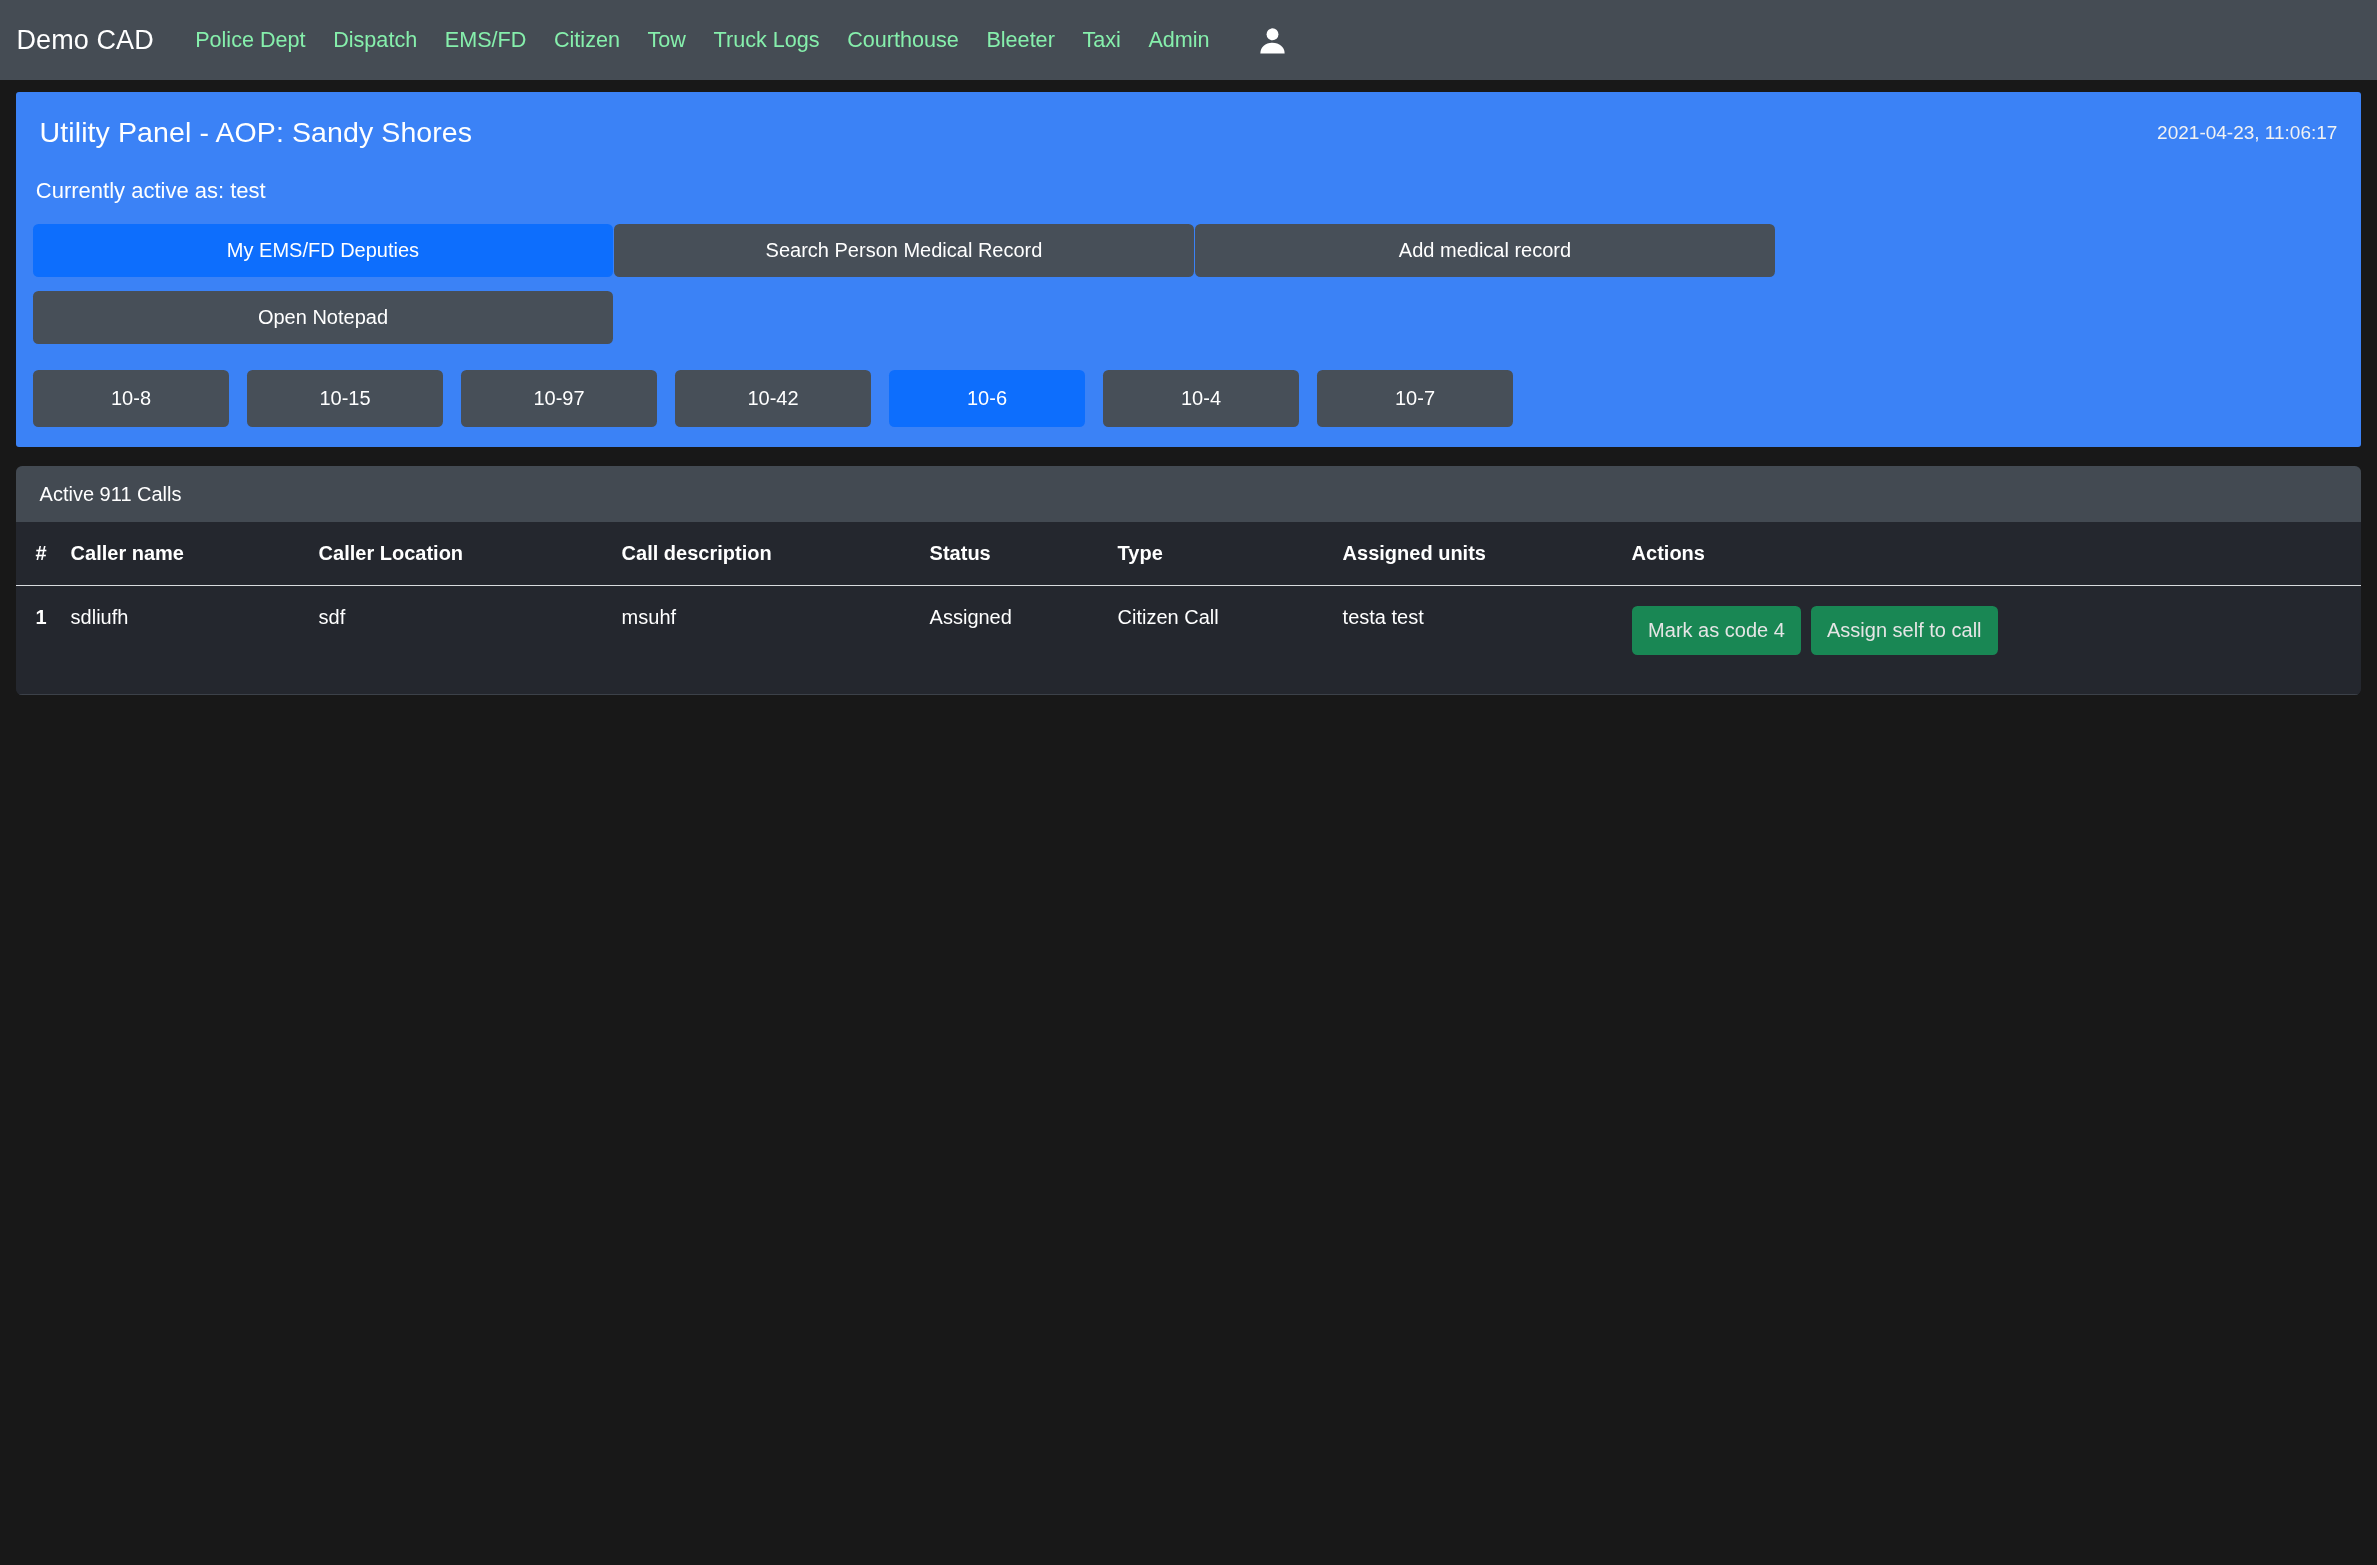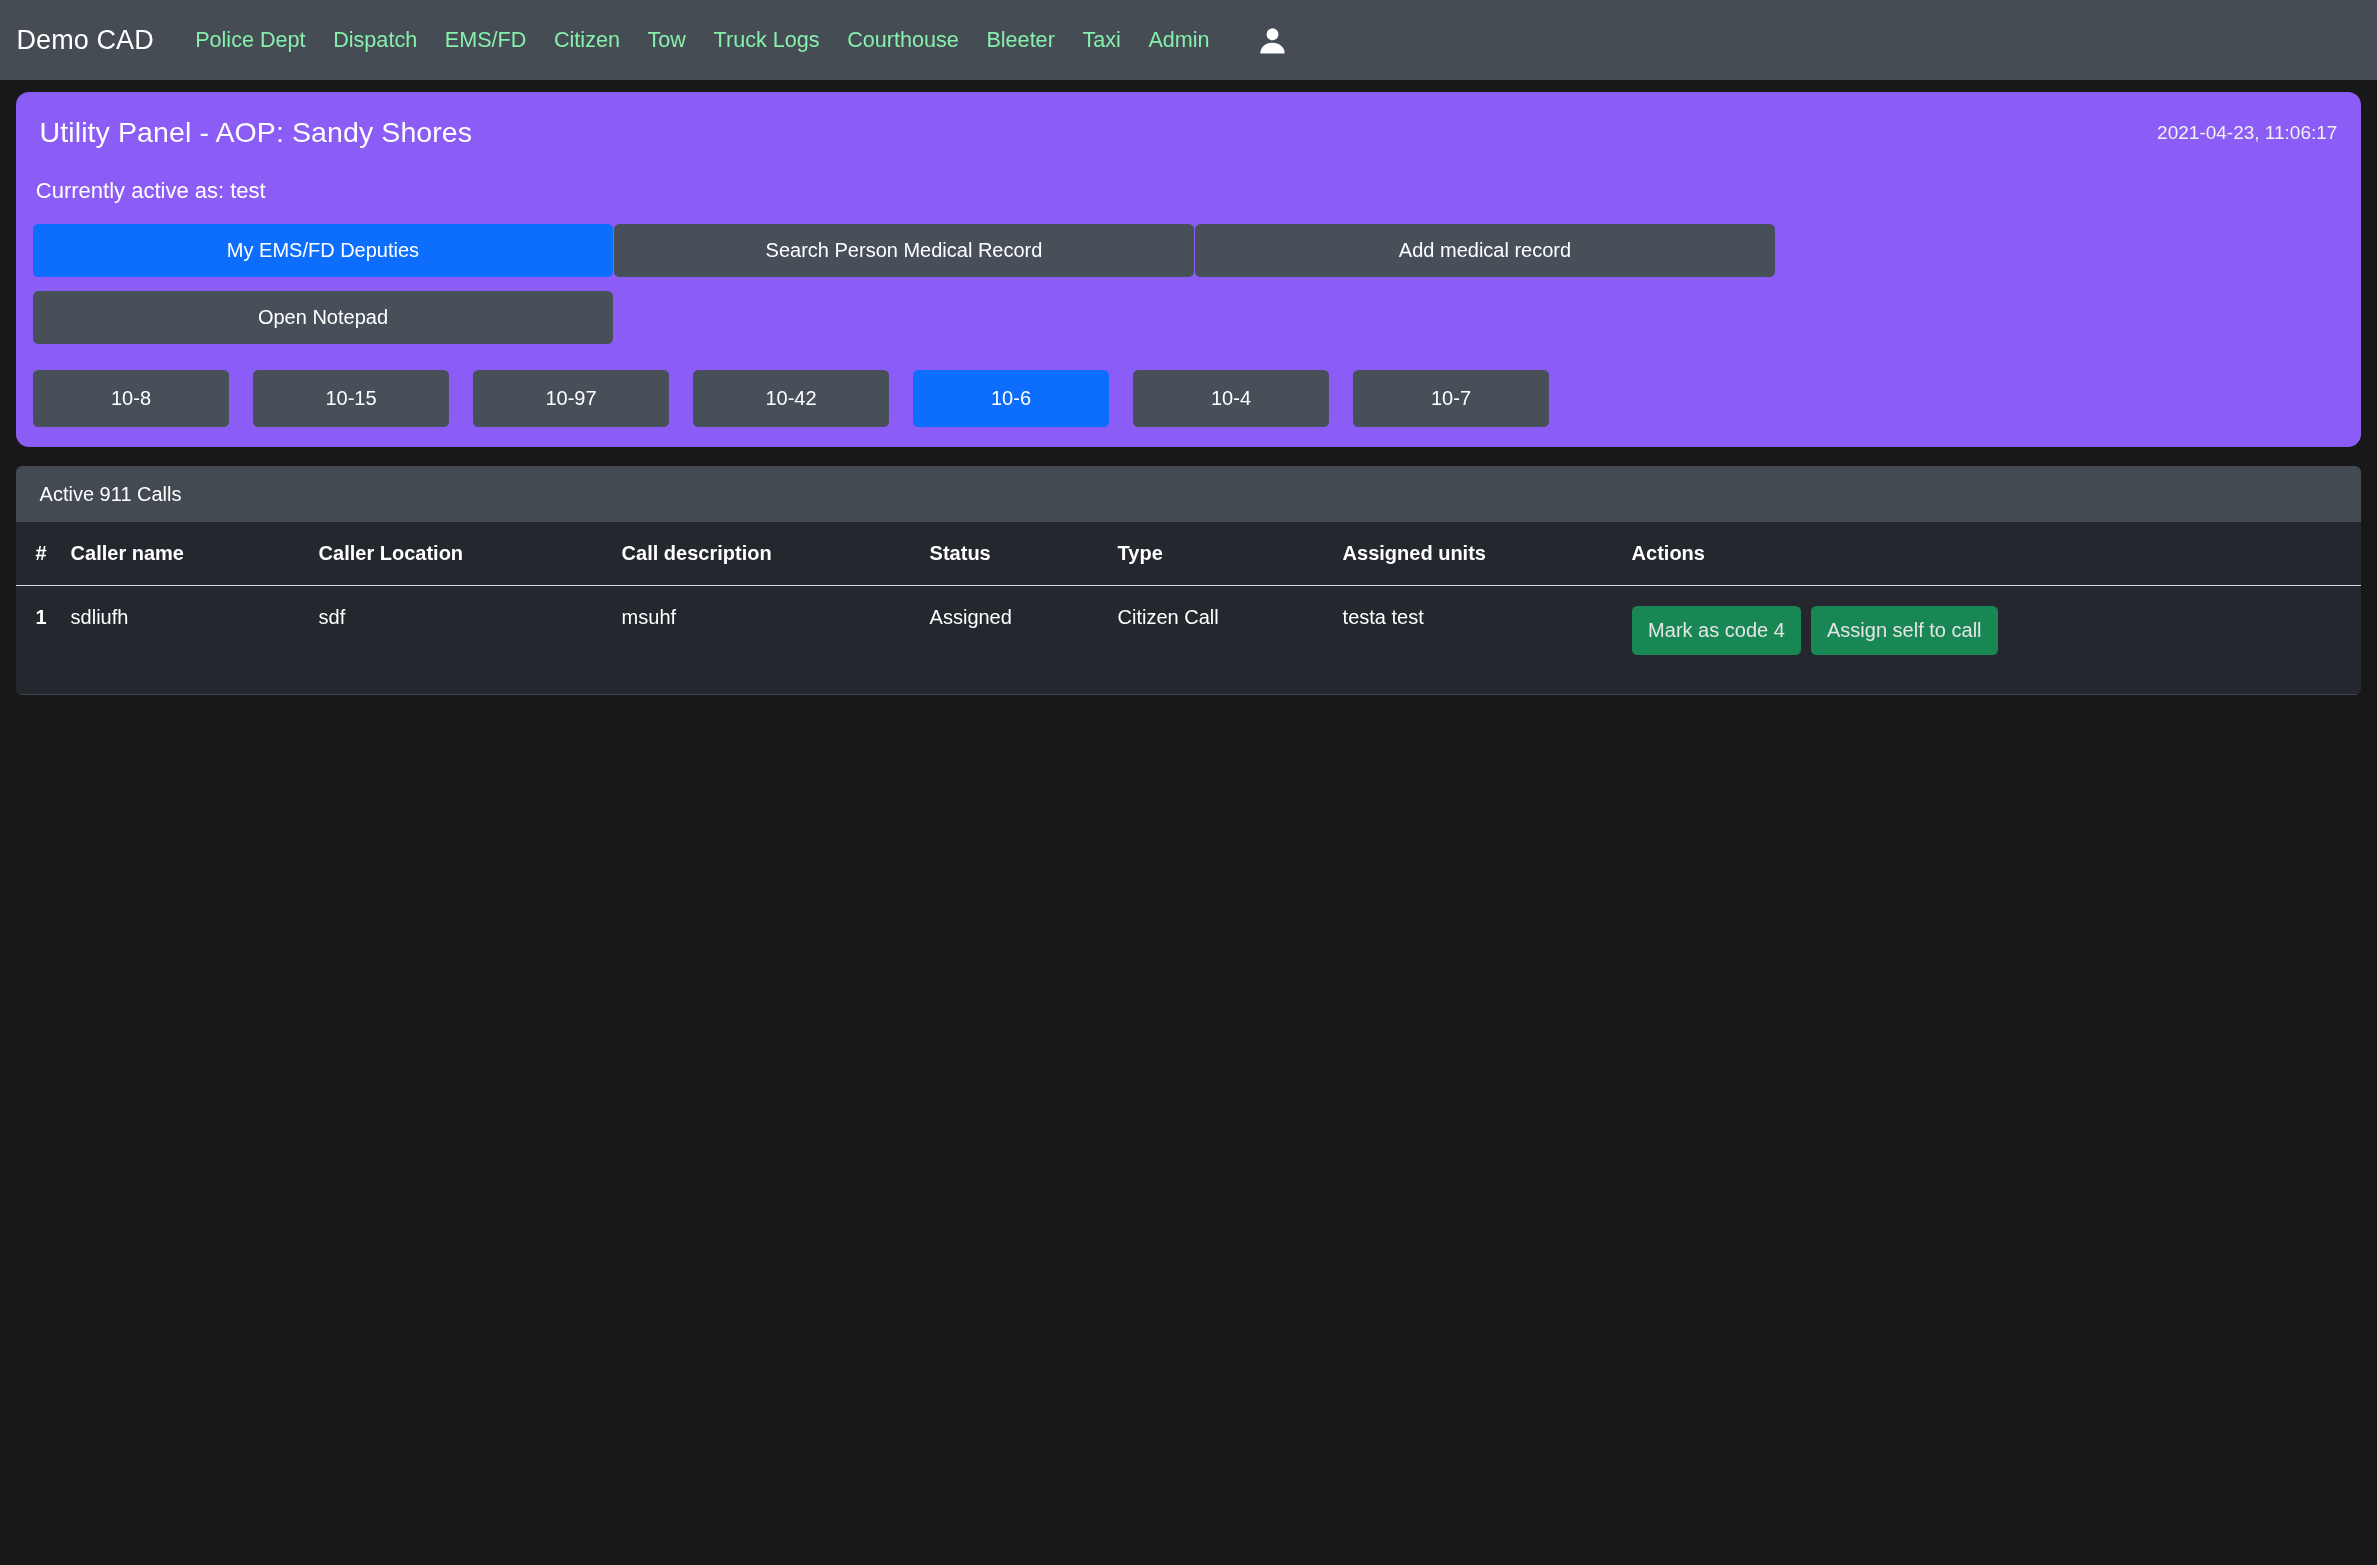--- a/index.html
+++ b/index.html
@@ -51,22 +51,22 @@
     height: 40px;
   }
   .avatar-icon { display: block; }
 
   
   .page {
     padding: 12px 15.6px 0 15.6px;
   }
 
   .card {
-    background: #8b5cf6;
-    border-radius: 13px;
+    background: #3b82f6;
+    border-radius: 3px;
     overflow: hidden;
   }
 
   .panel-header {
     display: flex;
     align-items: center;
     justify-content: space-between;
     padding: 24px 24px 16.5px 24px;
   }
   .panel-title {
@@ -106,21 +106,21 @@
     cursor: pointer;
     padding: 0 11px;
     white-space: nowrap;
   }
   .btn-primary { background: #0d6efd; }
   .btn-secondary { background: #474f58; }
   .btn-wide { width: 580px; }
 
   .codes-row {
     display: flex;
-    gap: 24px;
+    gap: 18px;
     margin-top: 26px;
   }
   .code-btn {
     width: 196px;
     height: 57px;
     border: none;
     border-radius: 5.5px;
     background: #474f58;
     color: #ffffff;
     font-family: "Liberation Sans", sans-serif;

